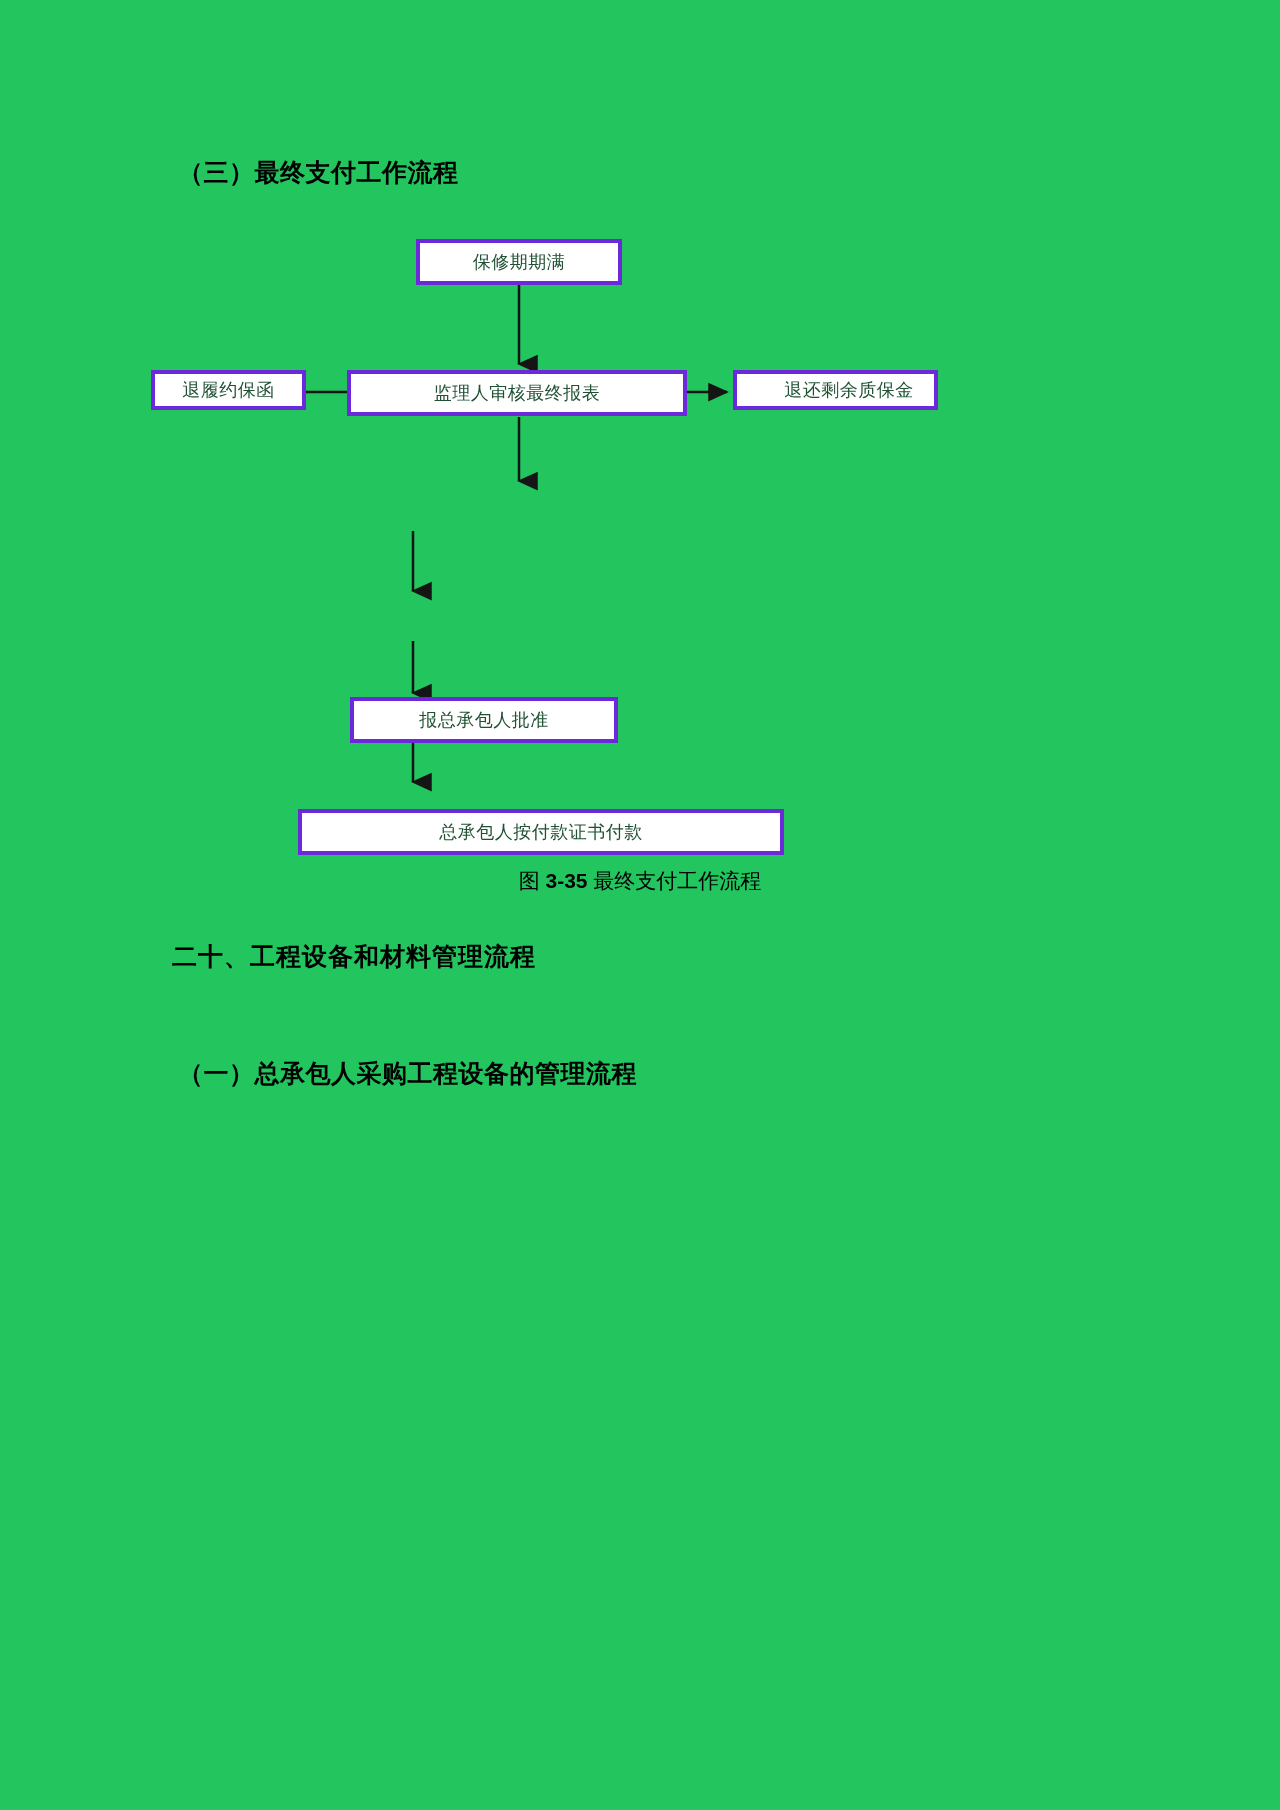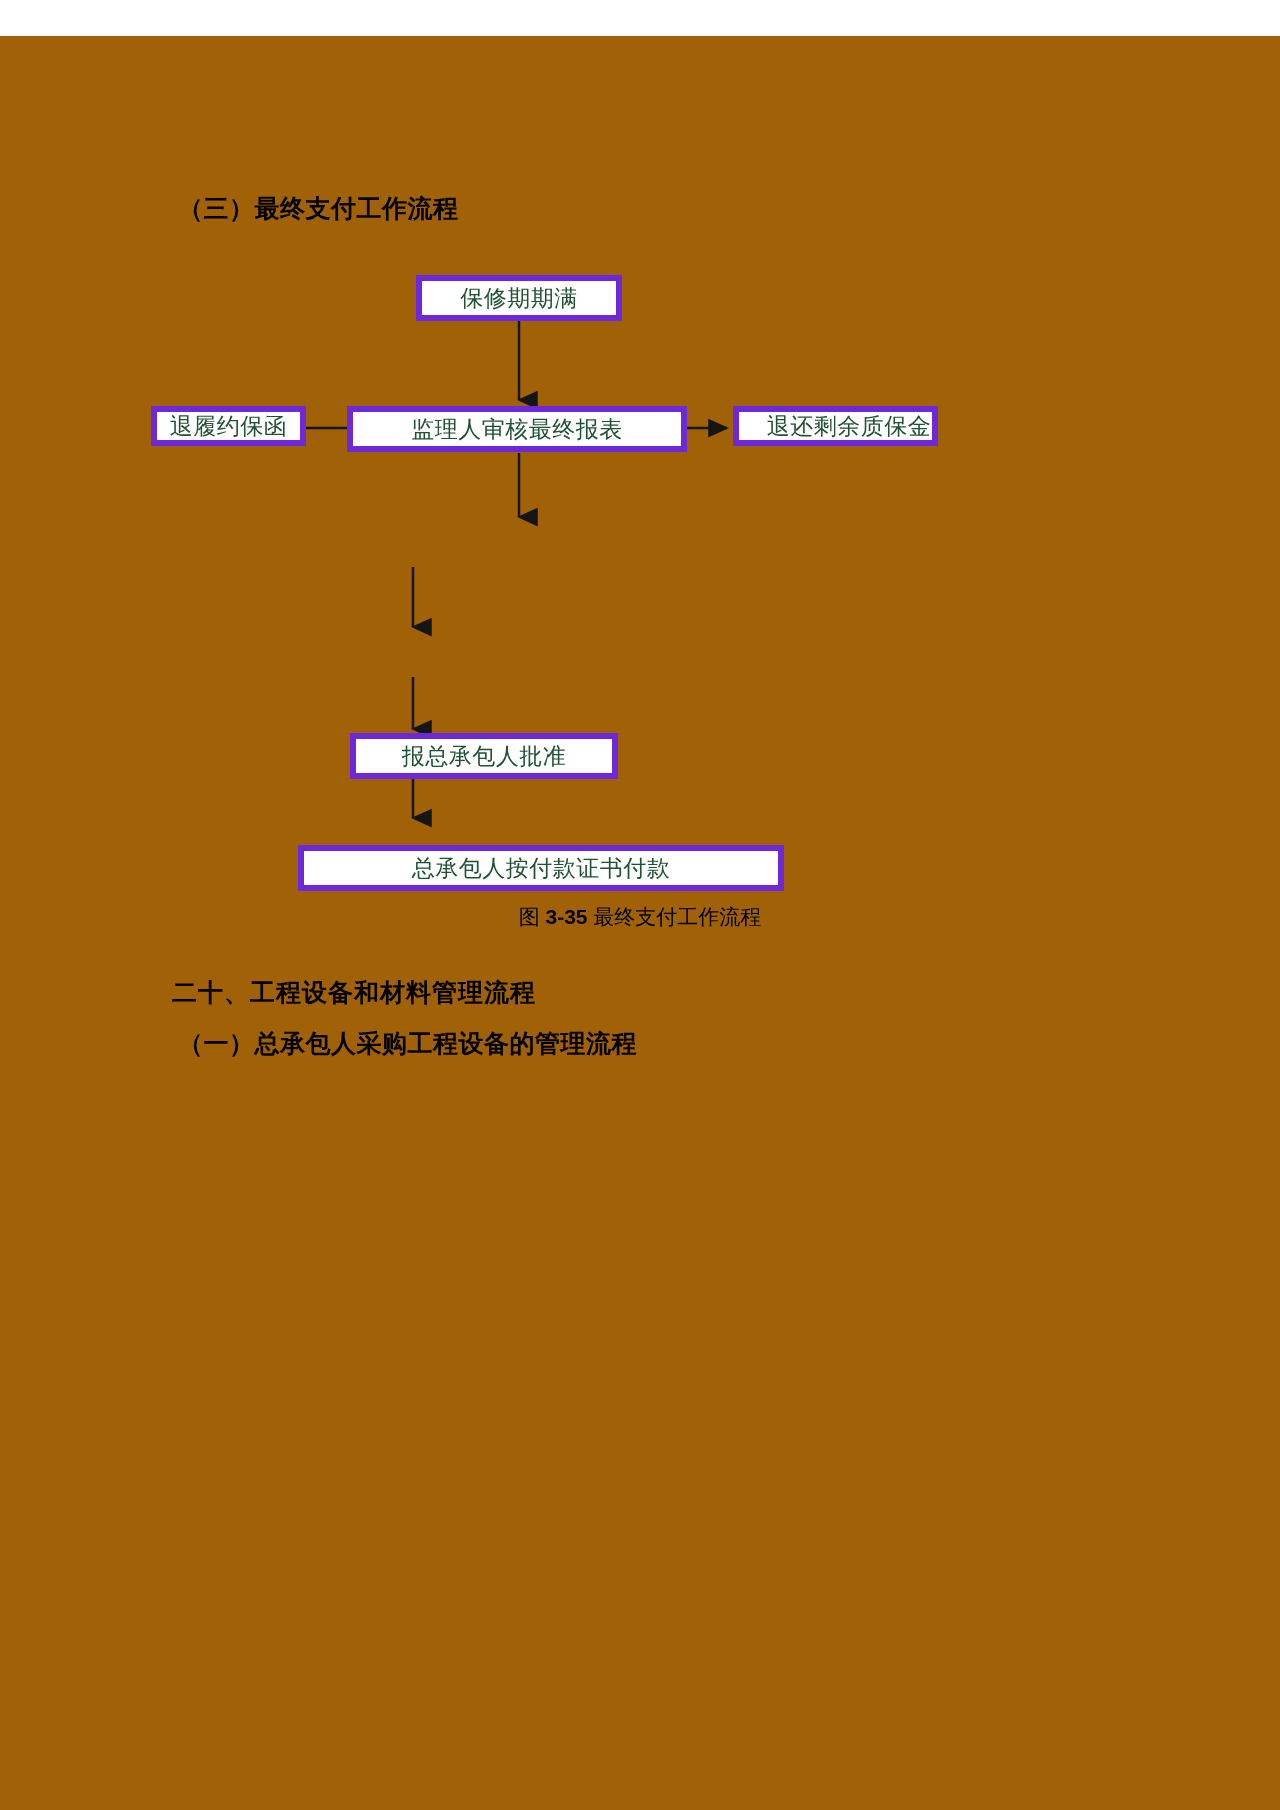--- a/index.html
+++ b/index.html
@@ -12,22 +12,21 @@
     height: 1810px;
     position: relative;
     font-family: "Liberation Sans", sans-serif;
     color: #000000;
     overflow: hidden;
   }
 
   .page {
     position: absolute;
     inset: 0;
-    background: #a16207;
-    margin-top: 36px;
+    background: #22c55e;
   }
 
   
   .heading-sub {
     position: absolute;
     font-family: "Liberation Sans", sans-serif;
     font-weight: bold;
     color: #000000;
     white-space: nowrap;
     letter-spacing: 0.5px;
@@ -38,45 +37,45 @@
     font-size: 25px;
   }
   #section-equipment-material {
     left: 172px;
     top: 940px;
     font-size: 25px;
     letter-spacing: 1px;
   }
   #subsection-contractor-procurement {
     left: 178px;
-    top: 991px;
+    top: 1057px;
     font-size: 25px;
     letter-spacing: 0.5px;
   }
 
   
   #flowchart {
     position: absolute;
     left: 0;
     top: 0;
     width: 1280px;
     height: 900px;
   }
 
   .flow-box {
     position: absolute;
     box-sizing: border-box;
-    border: 6px solid #6d28d9;
+    border: 4px solid #6d28d9;
     background: #ffffff;
     display: flex;
     align-items: center;
     justify-content: center;
     color: #1f5132;
     font-family: "Liberation Sans", sans-serif;
-    font-size: 23px;
+    font-size: 18px;
     letter-spacing: 0.5px;
     white-space: nowrap;
   }
 
   
   #figure-caption {
     position: absolute;
     left: 0;
     top: 867px;
     width: 1280px;

